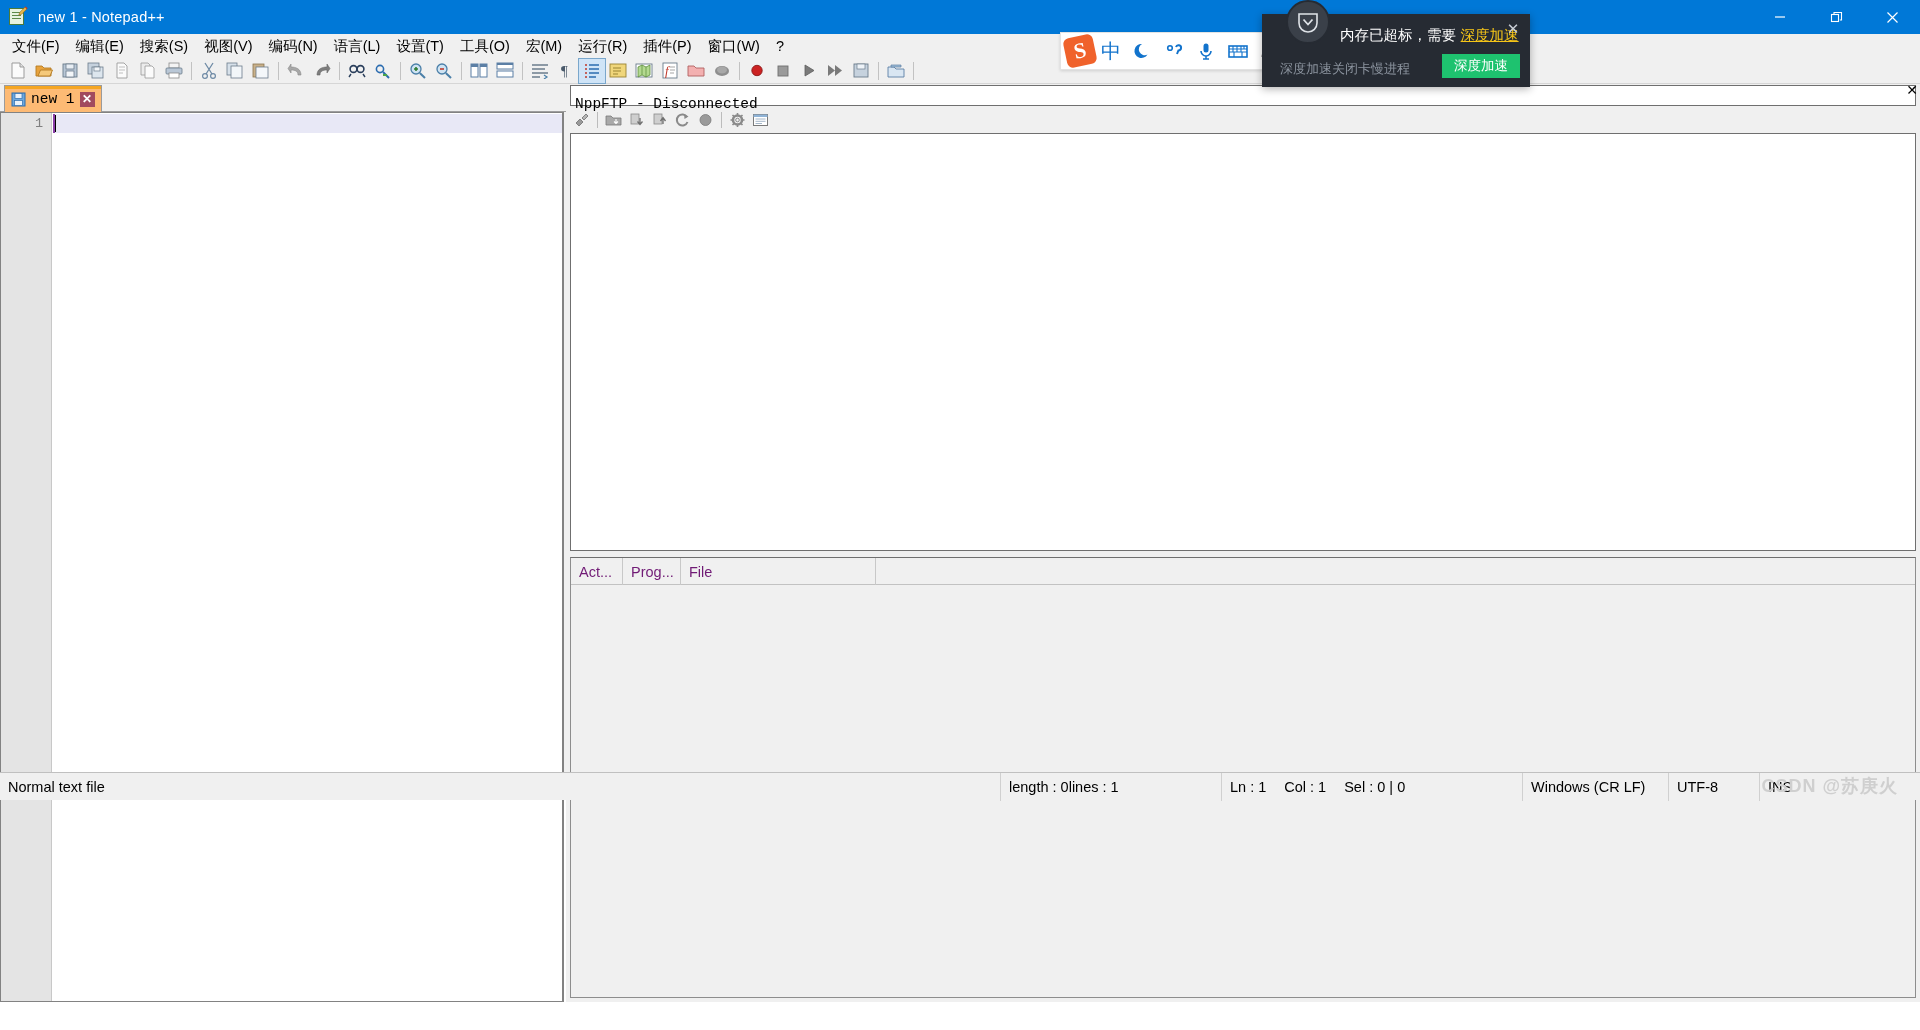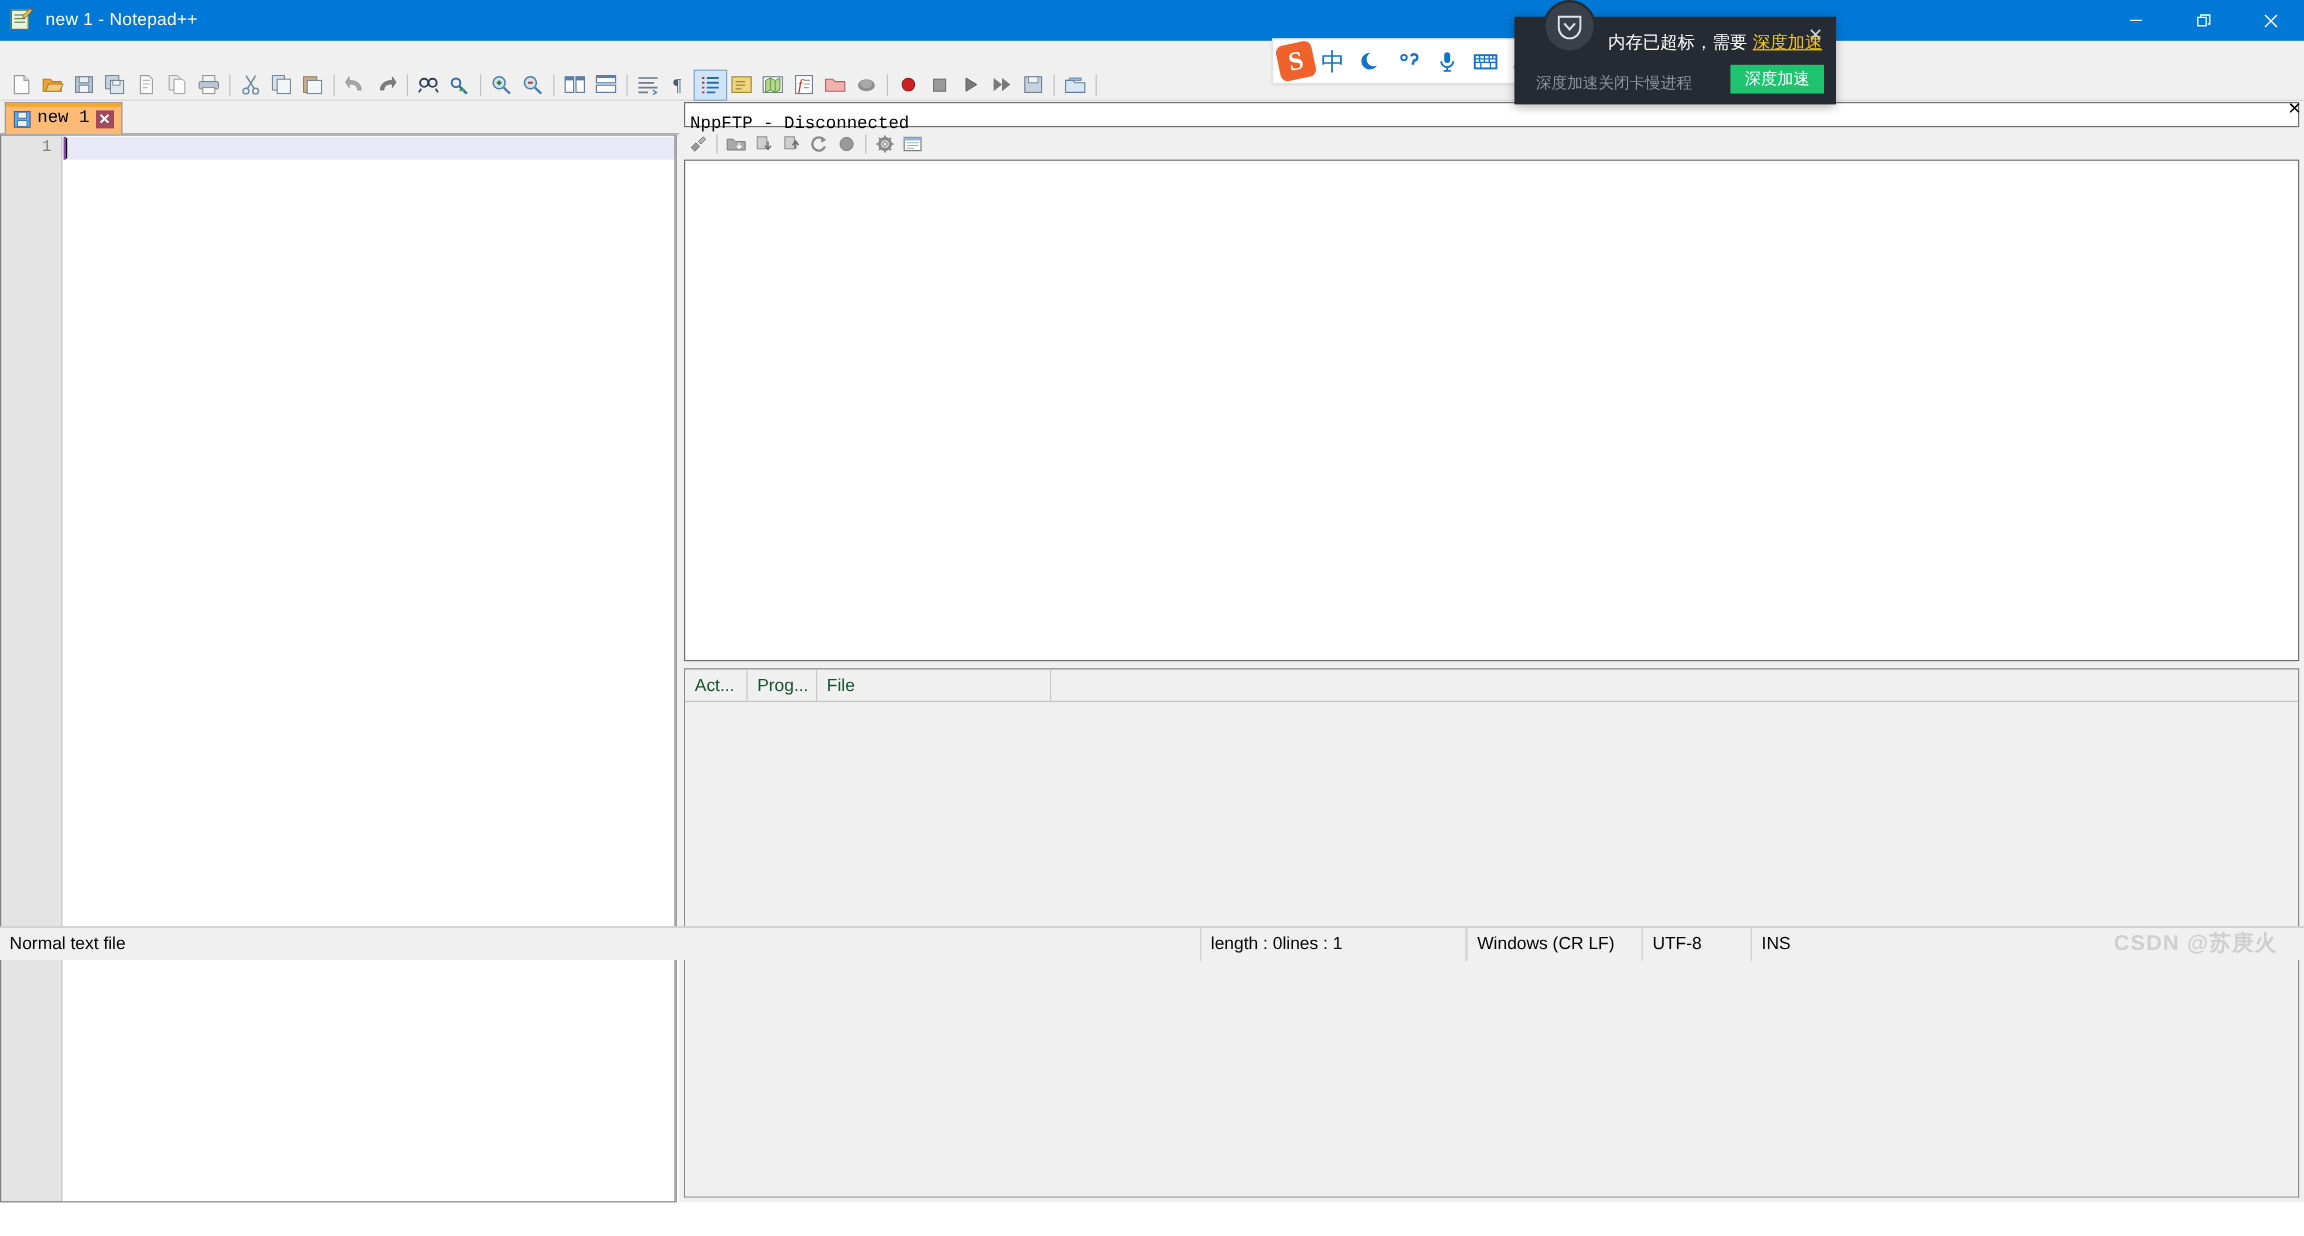--- a/index.html
+++ b/index.html
@@ -124,21 +124,21 @@
   .ftp-lower {
     position:absolute; left:4px; top:472px; right:4px; bottom:4px;
     background:#f0f0f0; border:1px solid #8d8d8d; border-top:1px solid #6f6f6f;
   }
   .ftp-header-row {
     position:absolute; left:0; top:0; right:0; height:27px;
     background:#f0f0f0; border-bottom:1px solid #c2c2c2; display:flex;
   }
   .ftp-col {
     display:flex; align-items:center; padding-left:8px;
-    font-size:14.5px; color:#14532d; border-right:1px solid #c8c8c8;
+    font-size:14.5px; color:#701a75; border-right:1px solid #c8c8c8;
     font-family:"Liberation Sans", sans-serif; height:27px;
   }
   .ftp-col.c1 { width:52px; }
   .ftp-col.c2 { width:58px; }
   .ftp-col.c3 { width:195px; }
   .ftp-body { position:absolute; left:0; top:27px; right:0; bottom:0; background:#f0f0f0; }
 
   
   .statusbar {
     position:absolute; left:0; bottom:0; width:1920px; height:28px;
@@ -234,20 +234,35 @@
           </svg>
       </div>
       <div class="win-btn close">
         <svg width="13" height="13" viewBox="0 0 13 13">
             <path d="M1.5 1.5 L11.5 11.5 M11.5 1.5 L1.5 11.5" stroke="#fff" stroke-width="1.2"></path>
           </svg>
       </div>
     </div>
   </div>
 
+  <div class="menubar">
+    <div class="menu-item">文件(F)</div>
+    <div class="menu-item">编辑(E)</div>
+    <div class="menu-item">搜索(S)</div>
+    <div class="menu-item">视图(V)</div>
+    <div class="menu-item">编码(N)</div>
+    <div class="menu-item">语言(L)</div>
+    <div class="menu-item">设置(T)</div>
+    <div class="menu-item">工具(O)</div>
+    <div class="menu-item">宏(M)</div>
+    <div class="menu-item">运行(R)</div>
+    <div class="menu-item">插件(P)</div>
+    <div class="menu-item">窗口(W)</div>
+    <div class="menu-item">?</div>
+  </div>
 
   <div class="toolbar">
 
     <div class="tb-btn">
         <svg class="tb-ic" viewBox="0 0 18 17">
           <path d="M3 1 H11 L15 5 V16 H3 Z" fill="#fbfbfb" stroke="#9b9b9b" stroke-width="1"></path>
           <path d="M11 1 V5 H15" fill="#e0e0e0" stroke="#9b9b9b" stroke-width="1"></path>
         </svg>
       </div>
     <div class="tb-btn">
@@ -573,20 +588,25 @@
   </div>
 
   <div class="statusbar">
     <div class="sb-cell type">Normal text file</div>
     <div class="sb-div"></div>
     <div class="sb-cell len">
       <span>length : 0</span>
       <span>lines : 1</span>
     </div>
     <div class="sb-div"></div>
+    <div class="sb-cell pos">
+      <span>Ln : 1</span>
+      <span>Col : 1</span>
+      <span>Sel : 0 | 0</span>
+    </div>
     <div class="sb-div"></div>
     <div class="sb-cell eol">Windows (CR LF)</div>
     <div class="sb-div"></div>
     <div class="sb-cell enc">UTF-8</div>
     <div class="sb-div"></div>
     <div class="sb-cell ins">INS</div>
   </div>
 
   <div class="watermark">CSDN @苏庚火</div>
 

